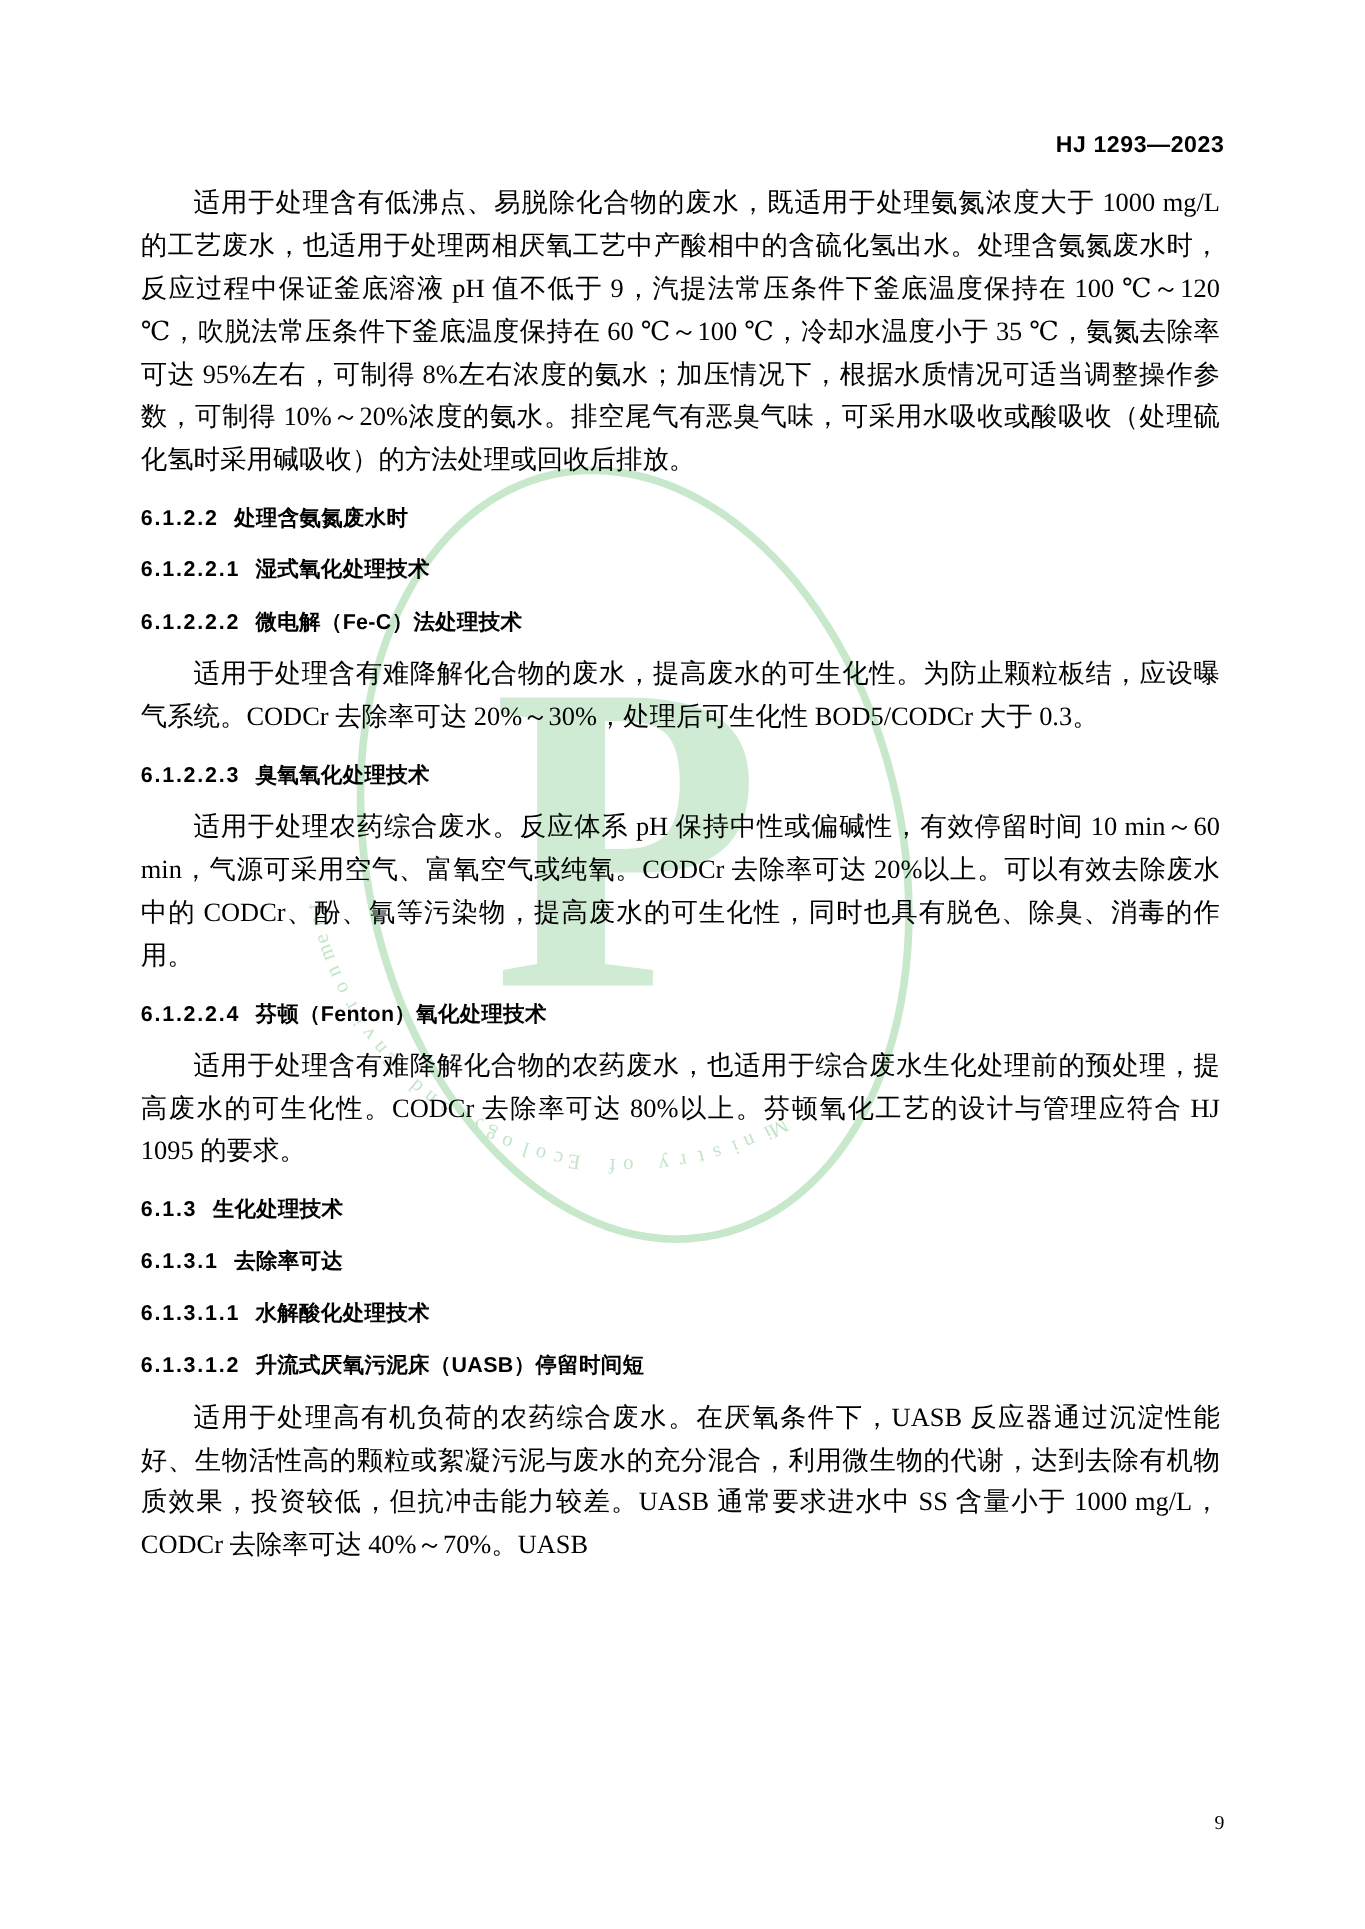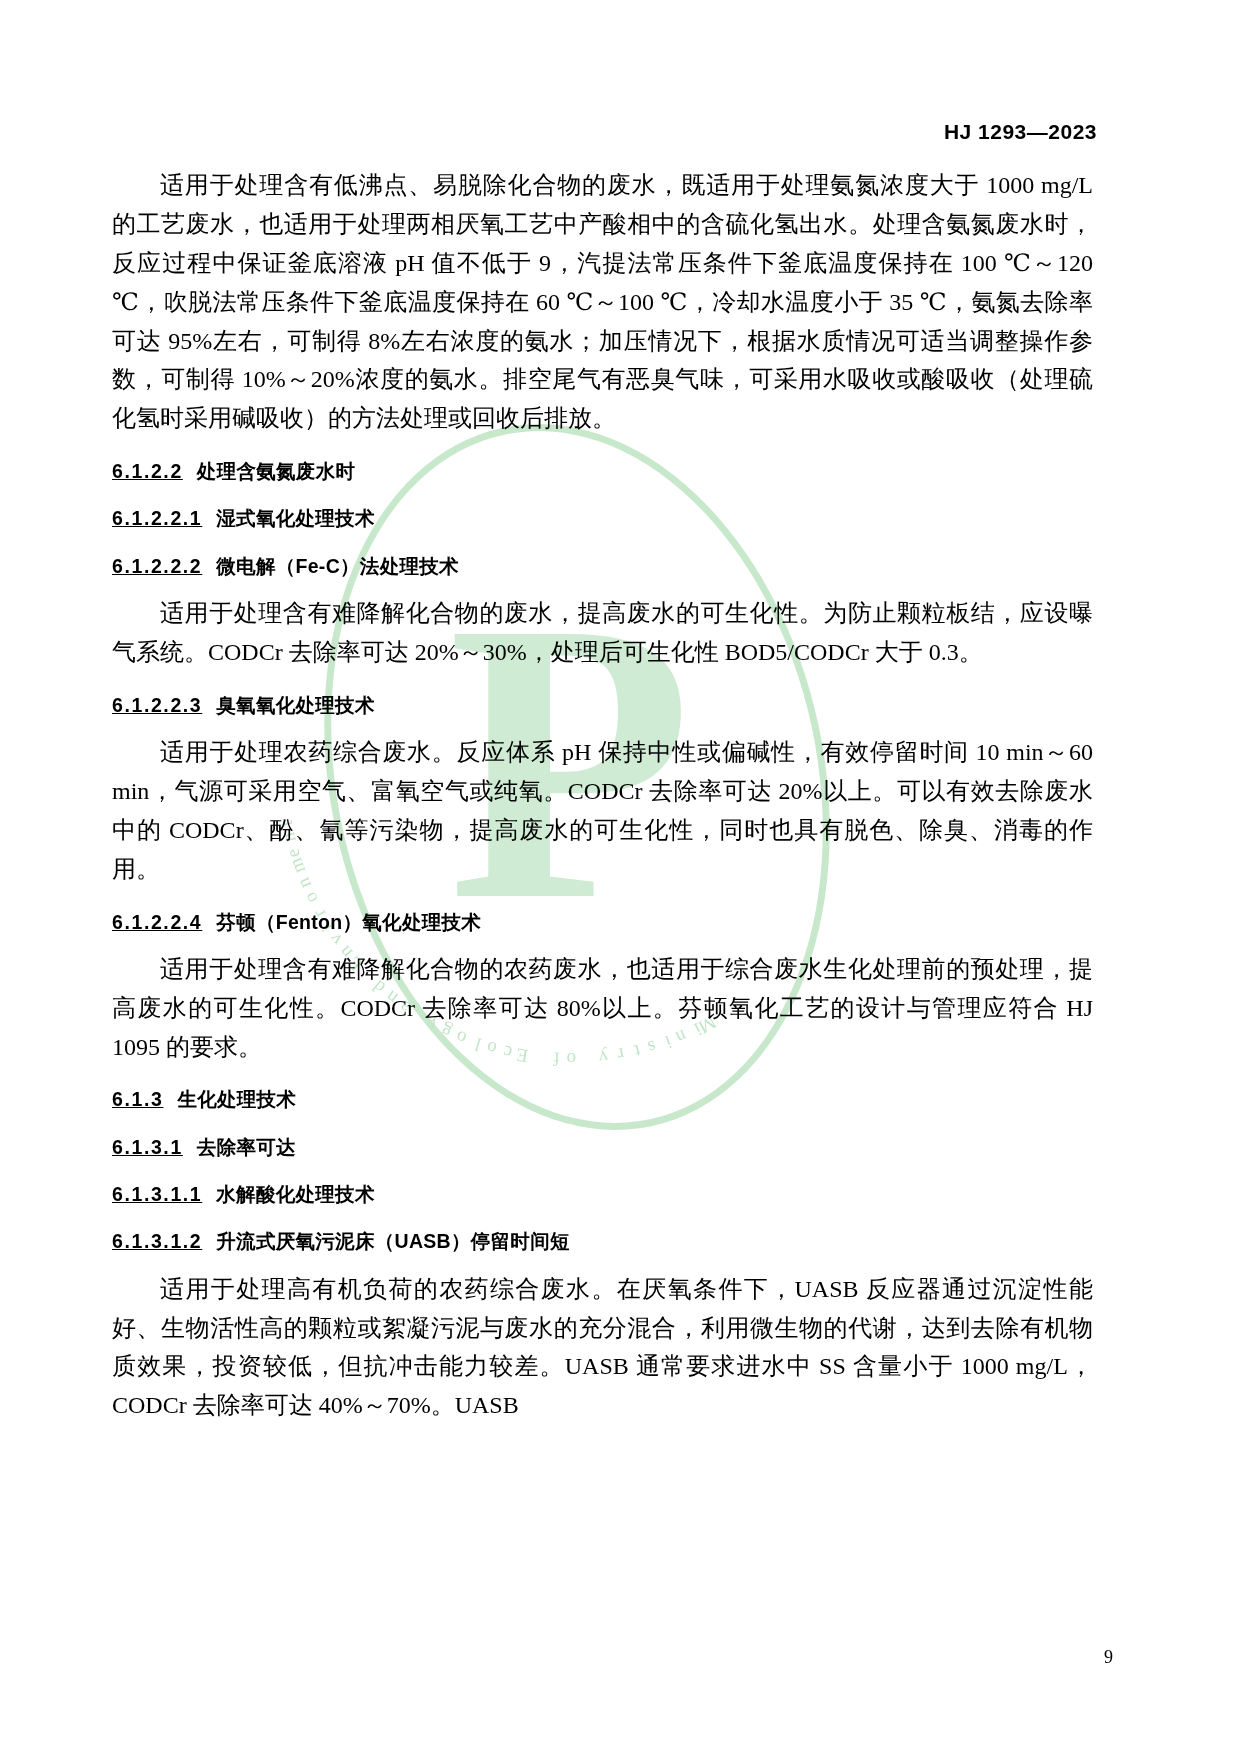--- a/index.html
+++ b/index.html
@@ -11,21 +11,21 @@
     position: relative;
     width: 1241px;
     height: 1754px;
     background: #ffffff;
     font-family: "Liberation Serif", "DejaVu Serif", serif;
     color: #000000;
     overflow: hidden;
   }
   .content {
     position: absolute;
-    left: 112px;
+    left: 128px;
     top: 120px;
     width: 985px;
   }
   .header-line {
     text-align: right;
     font-family: "Liberation Sans", sans-serif;
     font-weight: bold;
     font-size: 21px;
     letter-spacing: 0.5px;
     margin-bottom: 22px;
@@ -42,21 +42,20 @@
     margin: 20px 0 14px 0;
     font-family: "Liberation Sans", sans-serif;
     font-size: 19.5px;
     font-weight: bold;
     line-height: 1.4;
     letter-spacing: 0.3px;
   }
   h3.heading .num {
     letter-spacing: 1.6px;
     font-weight: bold;
-    text-decoration: underline;
   }
   h3.heading .sep {
     display: inline-block;
     width: 14px;
   }
   .page-number {
     position: absolute;
     right: 128px;
     bottom: 86px;
     font-family: "Liberation Serif", serif;

